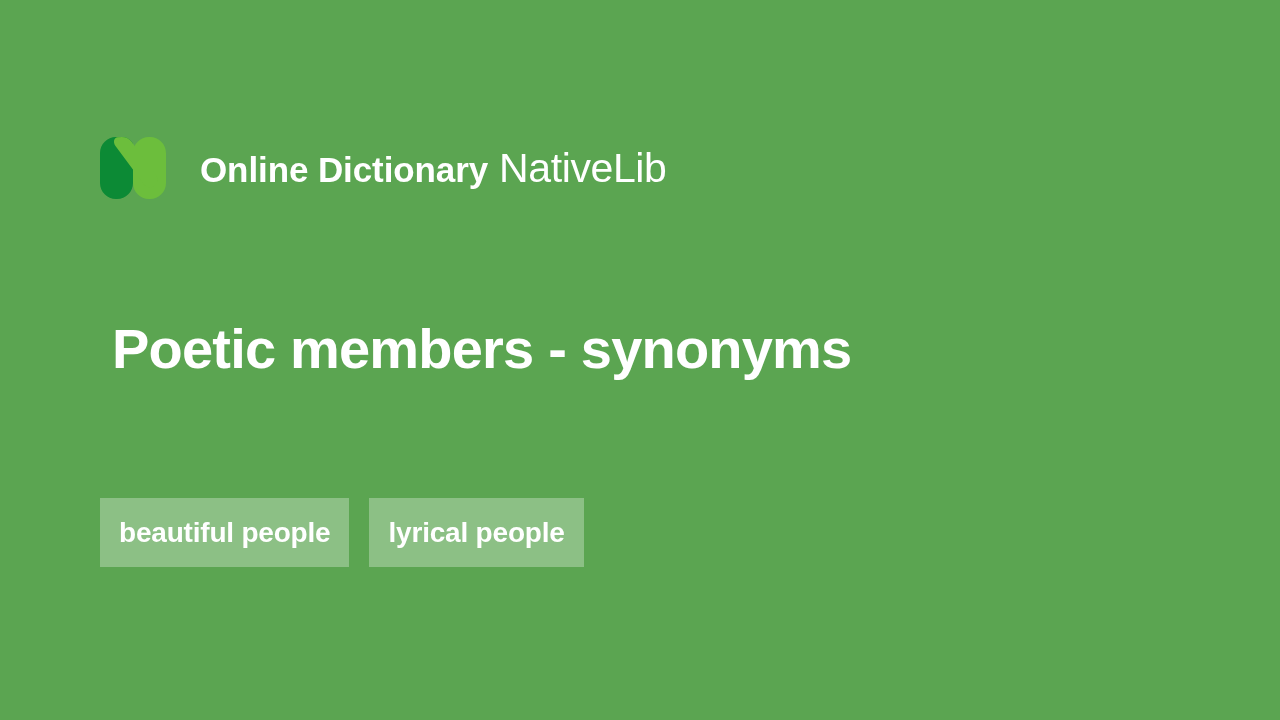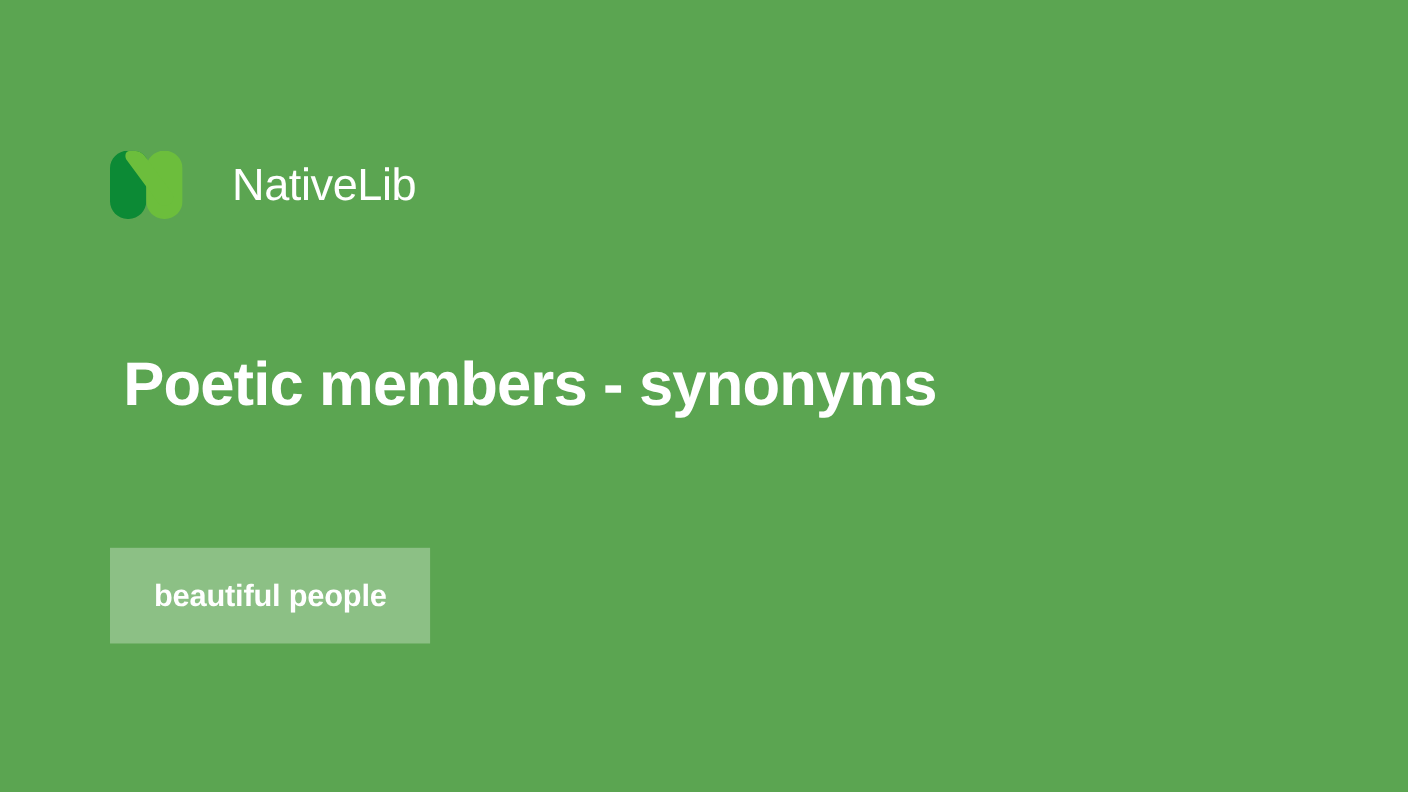--- a/index.html
+++ b/index.html
@@ -86,25 +86,25 @@
     align-items: stretch;
     gap: 20px;
   }
 
   .chip {
     background: rgba(255, 255, 255, 0.30);
     color: #ffffff;
     font-size: 28px;
     font-weight: bold;
     line-height: 1;
-    height: 87px;
+    height: 69px;
     display: flex;
     align-items: center;
     justify-content: center;
-    padding: 0 40px;
+    padding: 0 19px;
     box-sizing: border-box;
     border: 0;
     border-radius: 0;
     letter-spacing: -0.2px;
     white-space: nowrap;
     cursor: pointer;
     text-decoration: none;
   }
 </style>
 </head>
@@ -114,23 +114,25 @@
 
   <div class="brand">
     <svg class="brand-logo" viewBox="0 0 66 62" aria-hidden="true">
 
       <path d="M0 16 C0 7.2 7.2 0 16 0 L22 0 C26 0 29.5 1.9 31.8 5.0 L33 6.6 L33 46 C33 54.8 25.8 62 17 62 L16 62 C7.2 62 0 54.8 0 46 Z" fill="#0c8a35"></path>
 
       <path d="M33 6.6 L33 46 C33 54.8 40.2 62 49 62 L50 62 C58.8 62 66 54.8 66 46 L66 16 C66 7.2 58.8 0 50 0 L49 0 C40.2 0 33 7.2 33 16 Z" fill="#6cbe3c"></path>
       <path d="M22 0 C26 0 29.5 1.9 31.8 5.0 L56 38 C58.5 41.4 57.8 46.2 54.4 48.7 C51 51.2 46.2 50.5 43.7 47.1 L15.5 9.0 C13 5.6 13.7 0.8 17.1 0.2 Z" fill="#6cbe3c"></path>
     </svg>
     <div class="brand-text">
+      <span class="brand-prefix">Online Dictionary</span>
       <span class="brand-name">NativeLib</span>
     </div>
   </div>
 
   <h1 class="page-title">Poetic members - synonyms</h1>
 
   <div class="chip-row">
     <a class="chip" href="#">beautiful people</a>
+    <a class="chip" href="#">lyrical people</a>
   </div>
 
 </div>
 
 </body></html>

